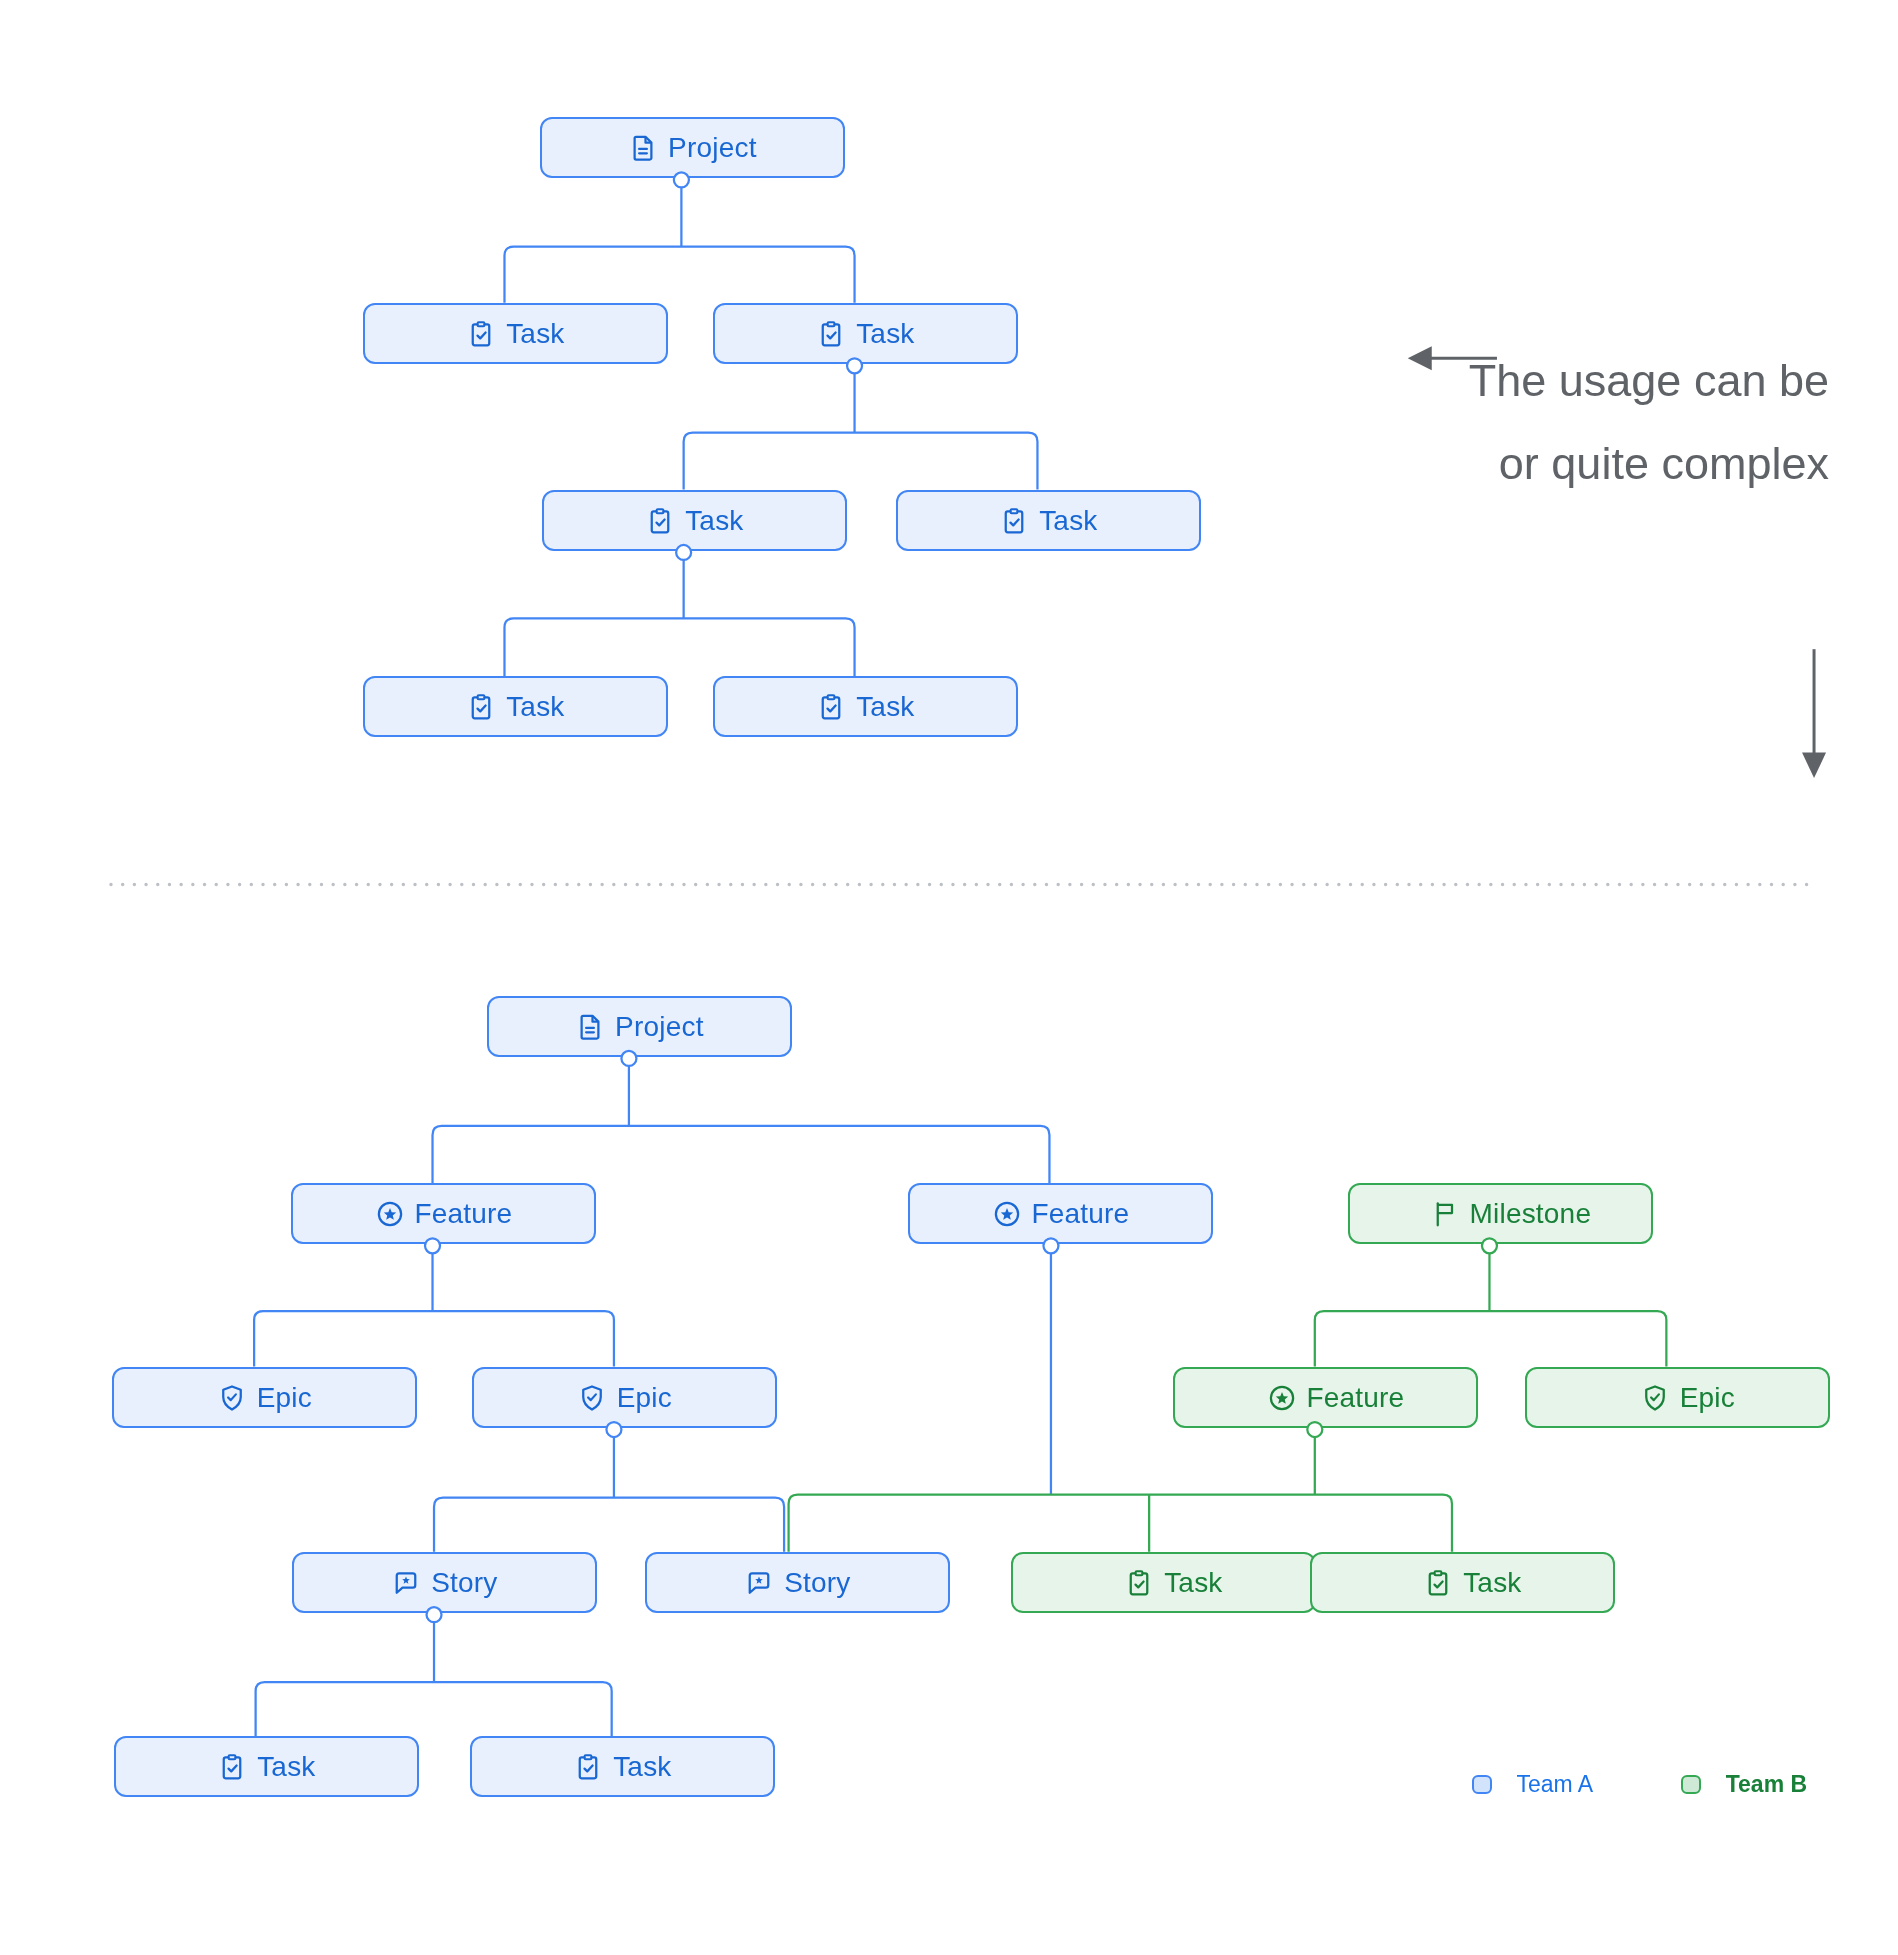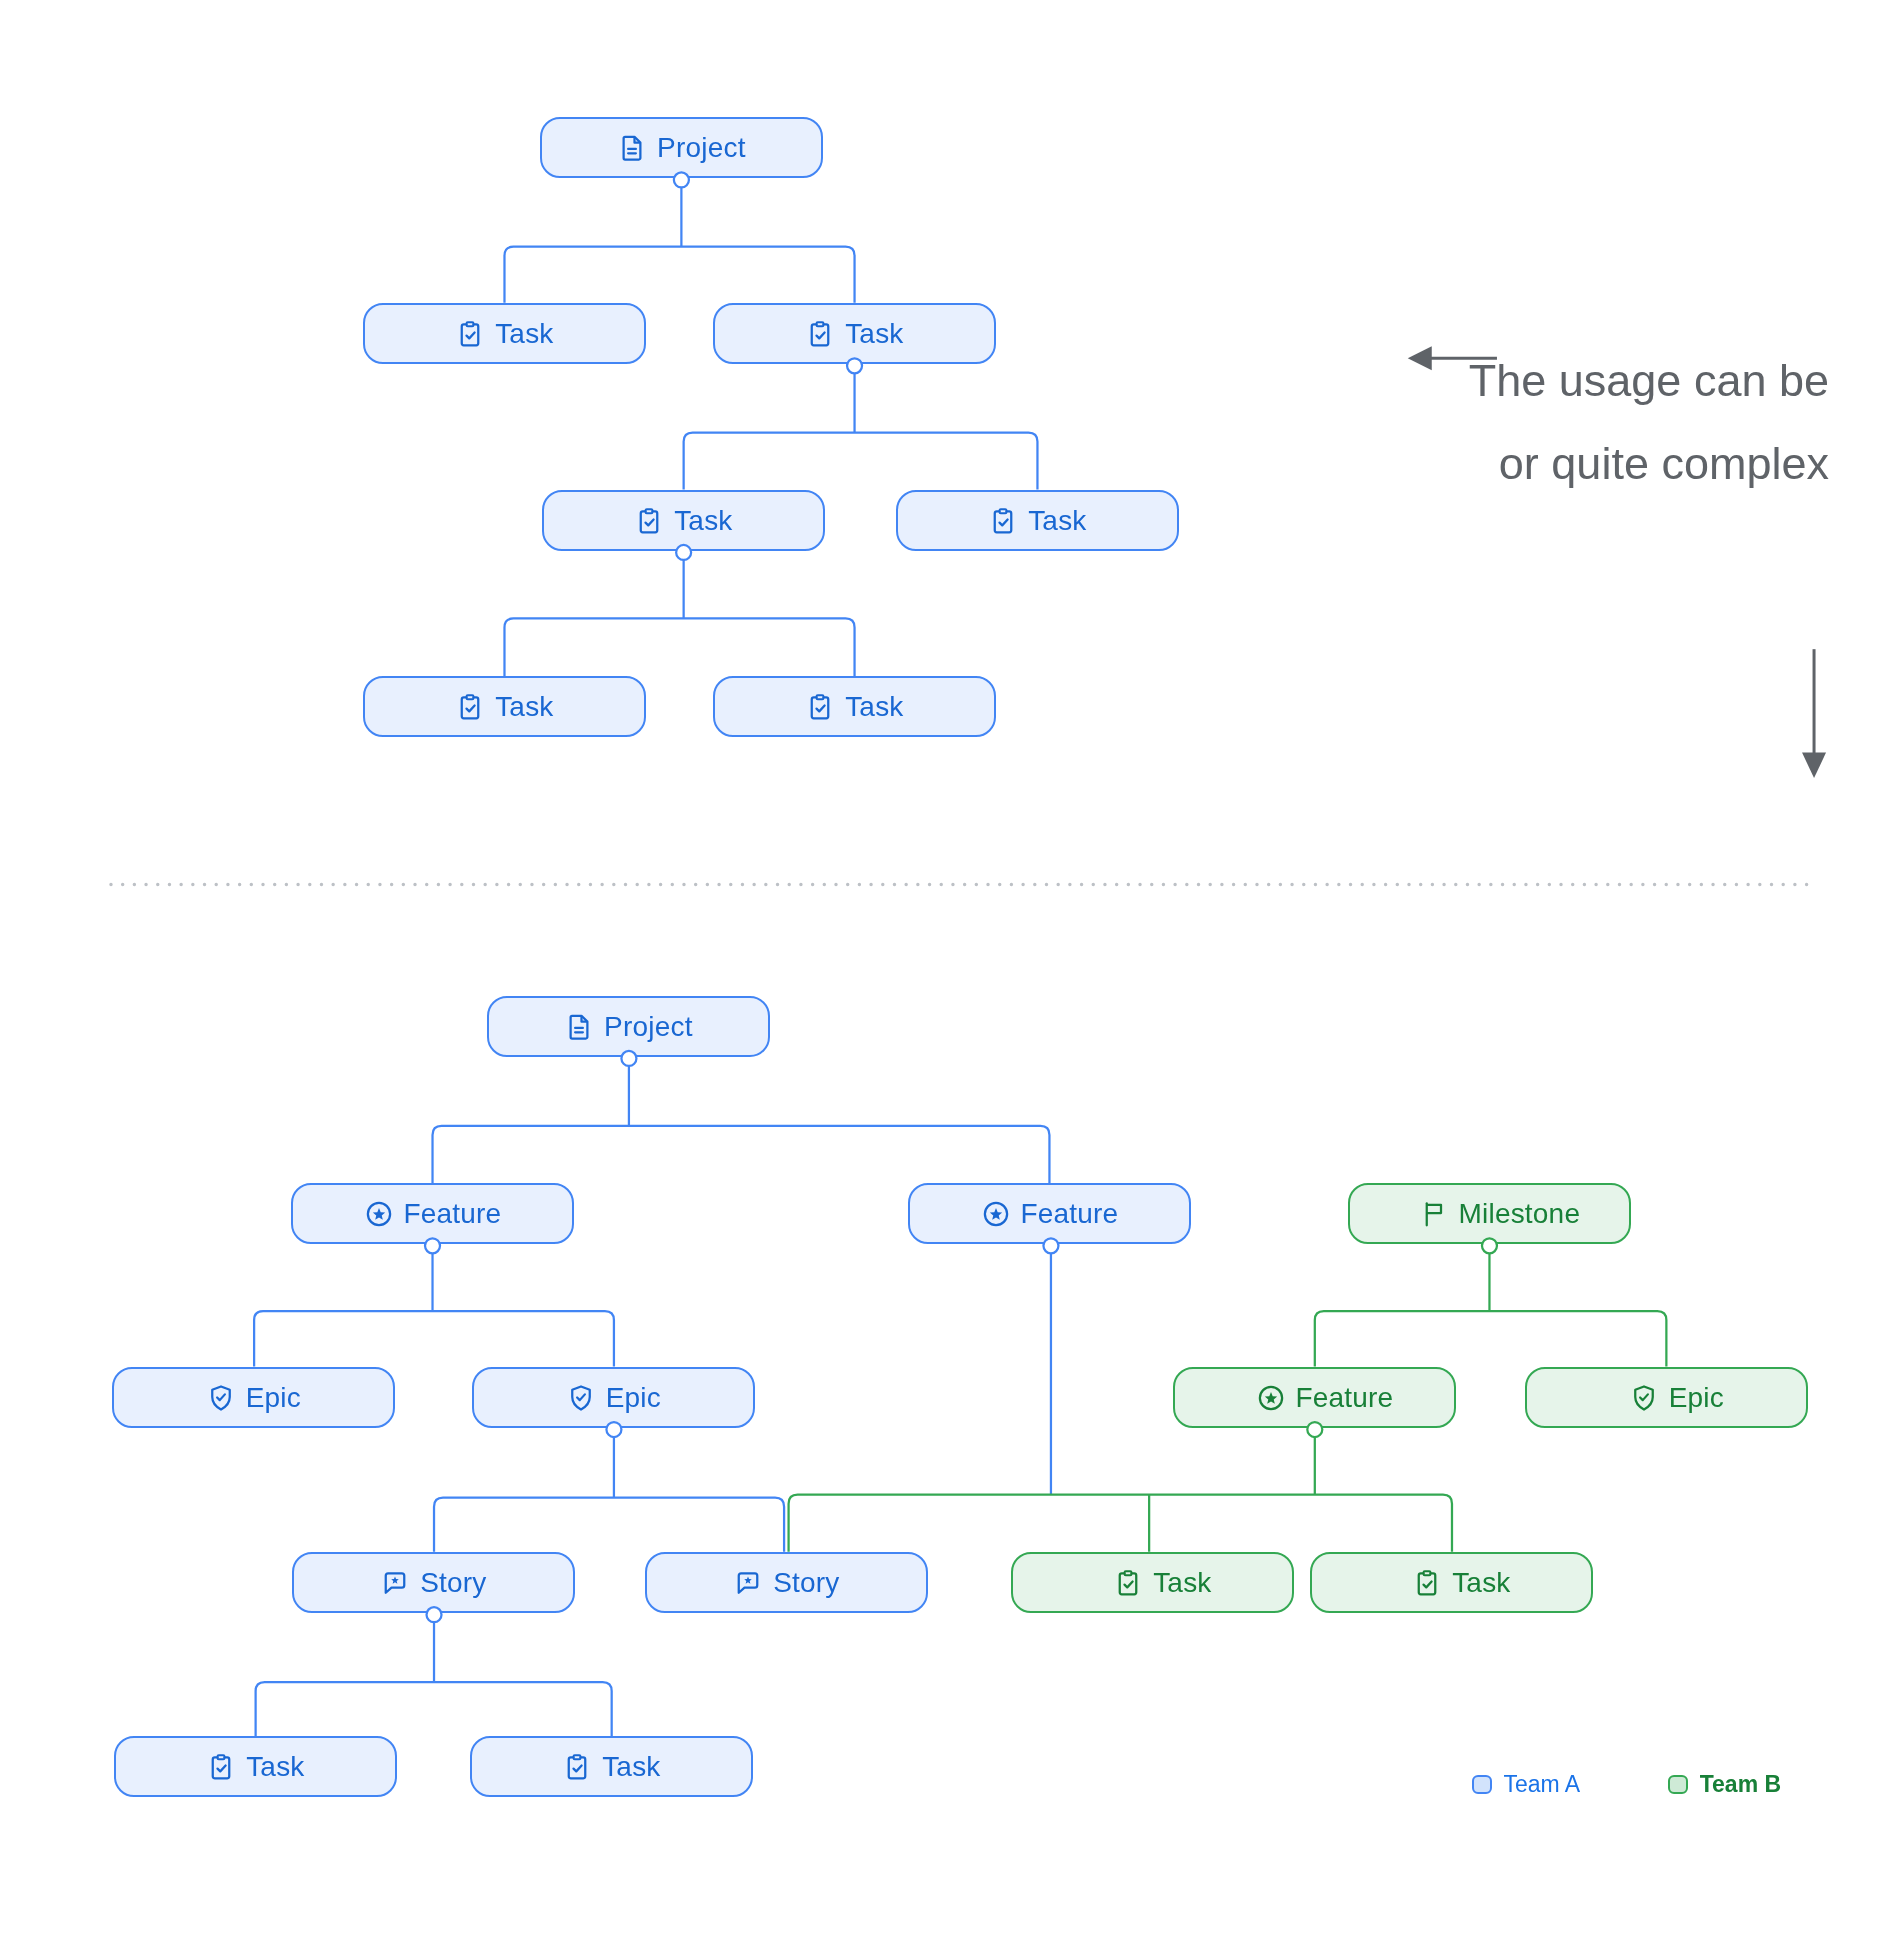--- a/index.html
+++ b/index.html
@@ -11,36 +11,36 @@
   .edge-a{stroke:var(--team-a-border,#4285F4);stroke-width:3;fill:none;}
   .edge-b{stroke:var(--team-b-border,#34A853);stroke-width:3;fill:none;}
   .dot-a{fill:#ffffff;stroke:var(--team-a-border,#4285F4);stroke-width:3;}
   .dot-b{fill:#ffffff;stroke:var(--team-b-border,#34A853);stroke-width:3;}
   .divider{stroke:var(--divider-dots,#BDC1C6);stroke-width:4.5;fill:none;
     stroke-dasharray:0.1 15.5;stroke-linecap:round;}
   .edge-gray{stroke:var(--annotation-text,#5F6368);stroke-width:4;fill:none;}
   .head-gray{fill:var(--annotation-text,#5F6368);stroke:none;}
 
   .node{
-    position:absolute;z-index:1;width:283px;height:61px;box-sizing:border-box;
-    border-radius:20px;border:2.2px solid;display:flex;align-items:center;justify-content:center;
+    position:absolute;z-index:1;width:305px;height:61px;box-sizing:border-box;
+    border-radius:12px;border:2.2px solid;display:flex;align-items:center;justify-content:center;
     gap:9.7px;font-size:28px;font-weight:500;letter-spacing:0.2px;
   }
   .team-a{background:var(--team-a-fill,#E8F0FE);border-color:var(--team-a-border,#4285F4);color:var(--team-a-text,#1967D2);}
   .team-b{background:var(--team-b-fill,#E6F4EA);border-color:var(--team-b-border,#34A853);color:var(--team-b-text,#188038);padding-left:20px;}
   .ic{width:30px;height:30px;flex:0 0 auto;display:block;}
 
   .annotation{
     position:absolute;top:347px;right:69px;z-index:1;text-align:right;
     color:var(--annotation-text,#5F6368);font-size:45px;line-height:1.5;font-weight:400;
   }
   .ann-para-2{margin-top:15px;}
 
   .legend{position:absolute;left:1472px;top:1771px;z-index:1;display:flex;align-items:center;column-gap:88px;}
-  .legend-item{display:flex;align-items:center;gap:12px;}
+  .legend-item{display:flex;align-items:center;gap:25px;}
   .swatch{width:19.5px;height:19.5px;box-sizing:border-box;border-radius:6px;border:2.2px solid;display:inline-block;}
   .swatch-a{background:var(--team-a-swatch,#D2E3FC);border-color:var(--team-a-border,#4285F4);}
   .swatch-b{background:var(--team-b-swatch,#CEEAD6);border-color:var(--team-b-border,#34A853);}
   .legend-label{font-size:23px;font-weight:500;}
   .label-a{color:var(--legend-a-text,#1A73E8);}
   .label-b{color:var(--team-b-text,#188038);font-weight:bold;}
 </style>
 </head>
 <body>
 

